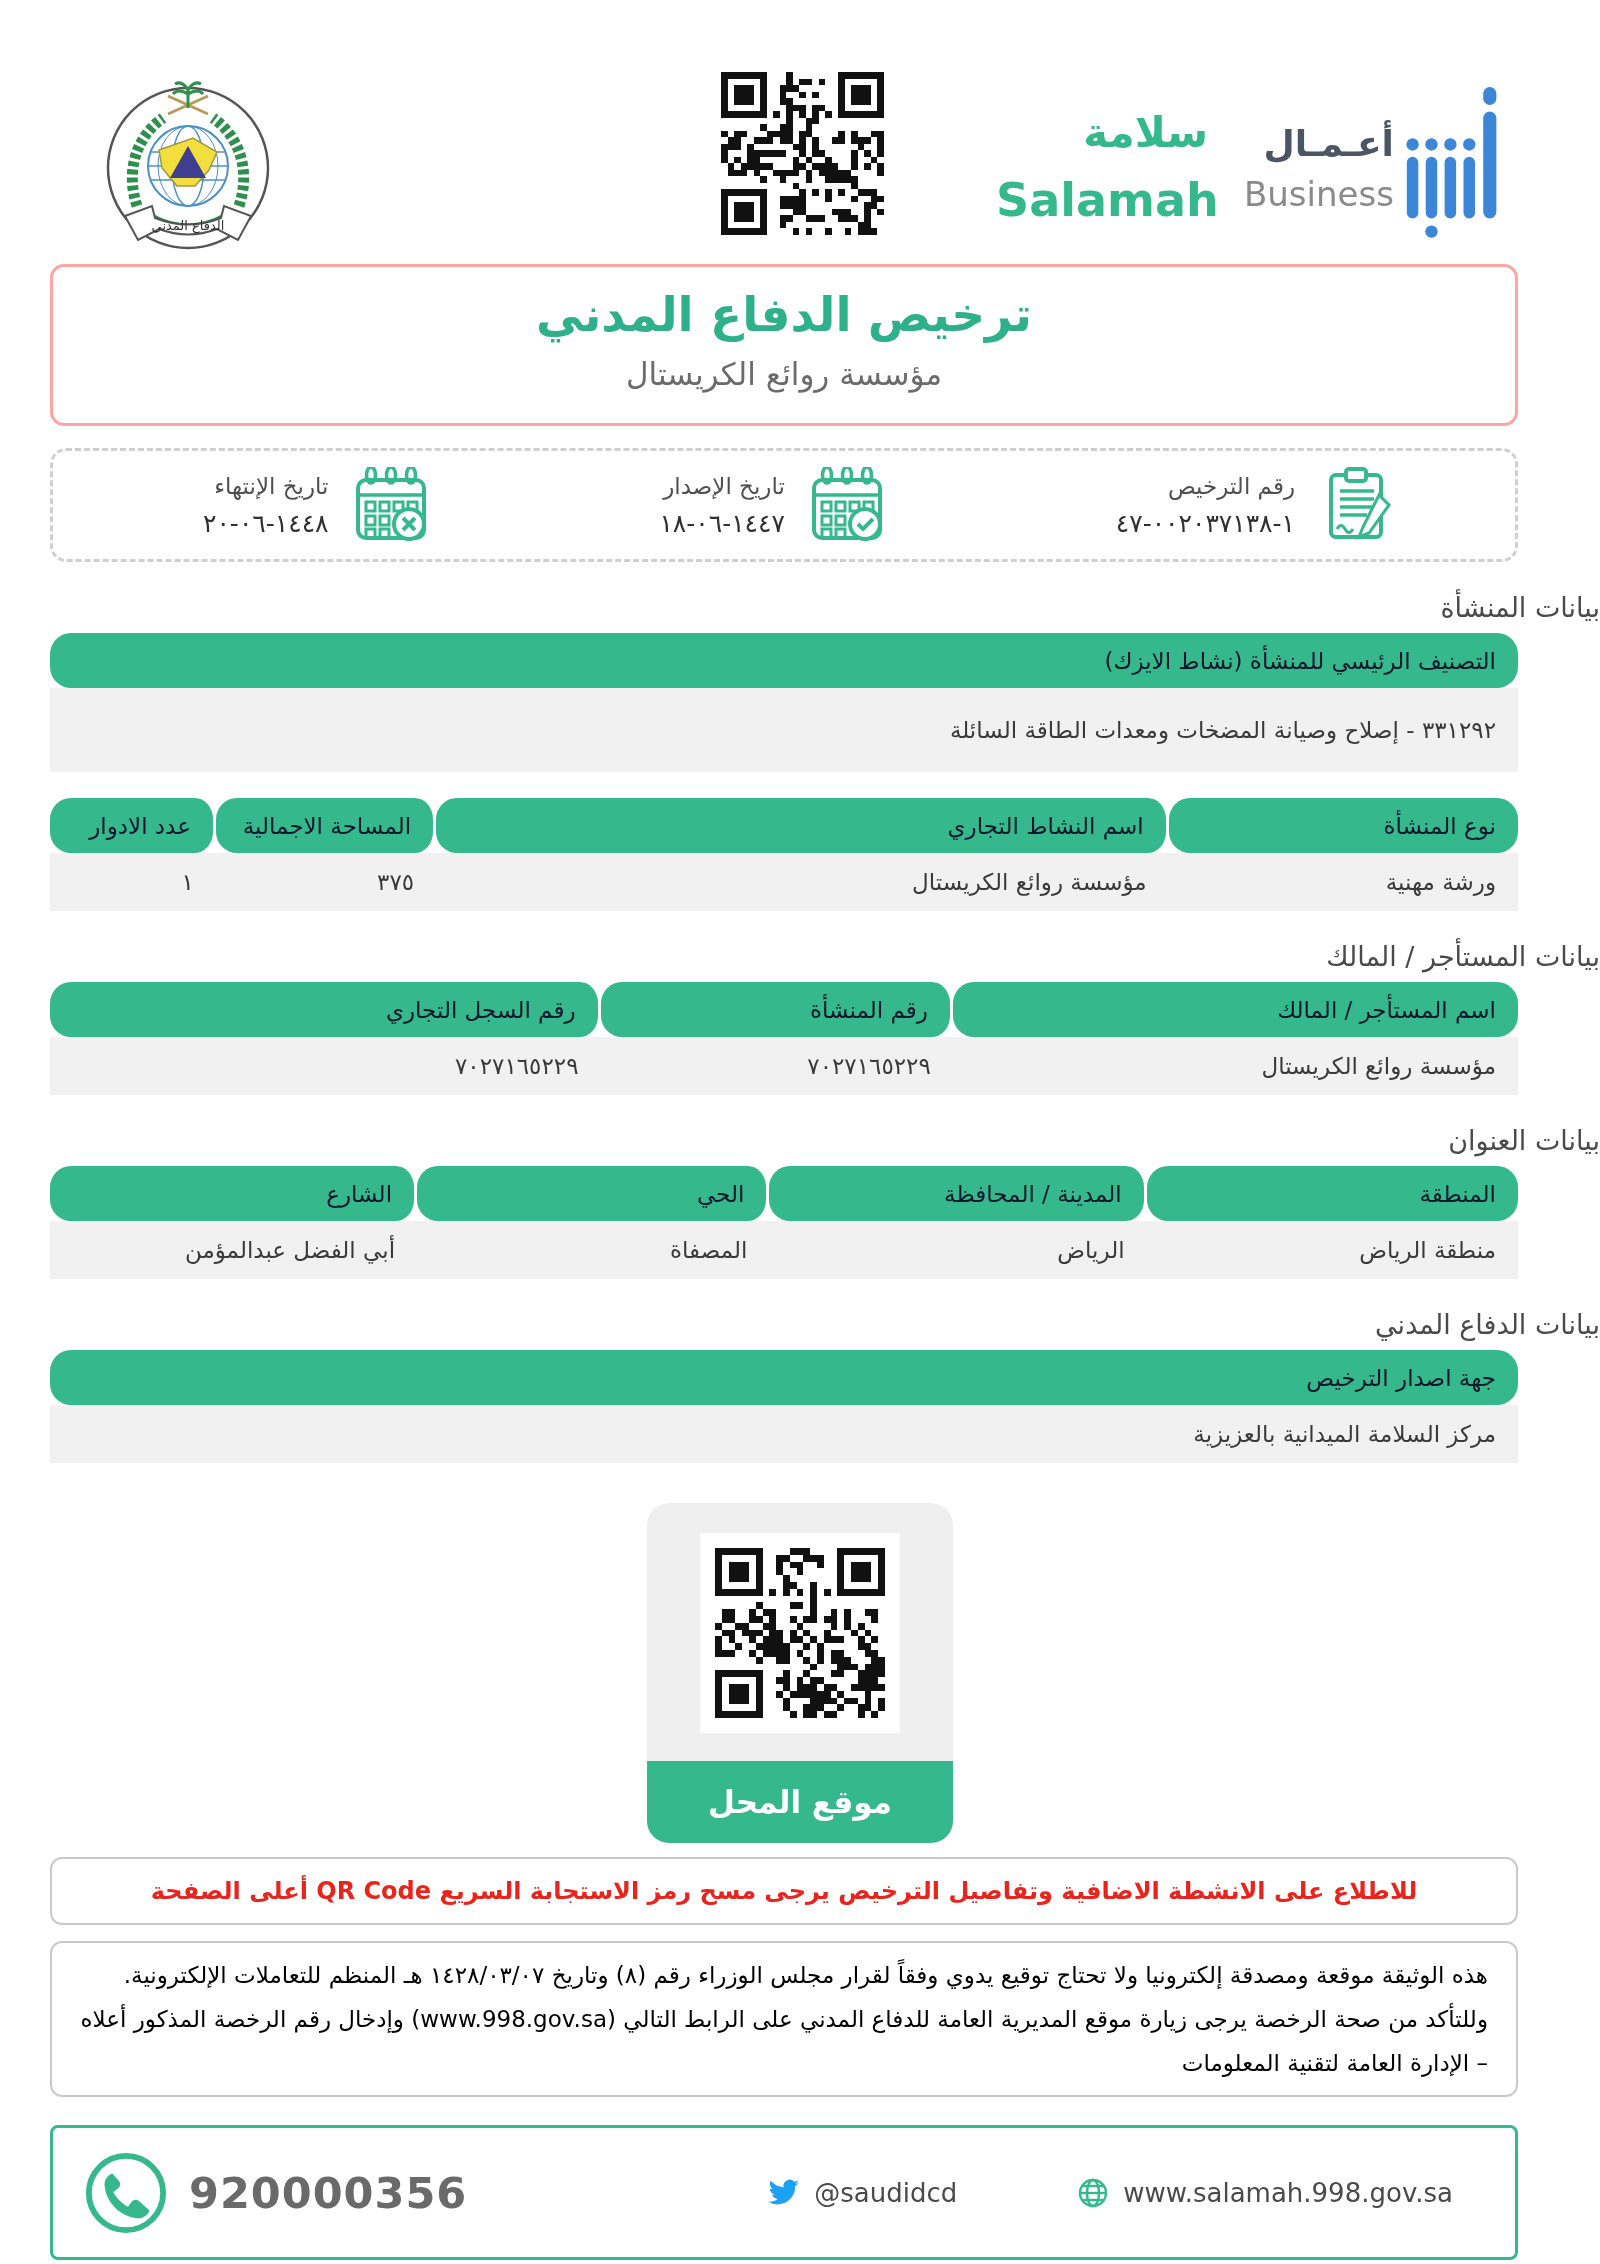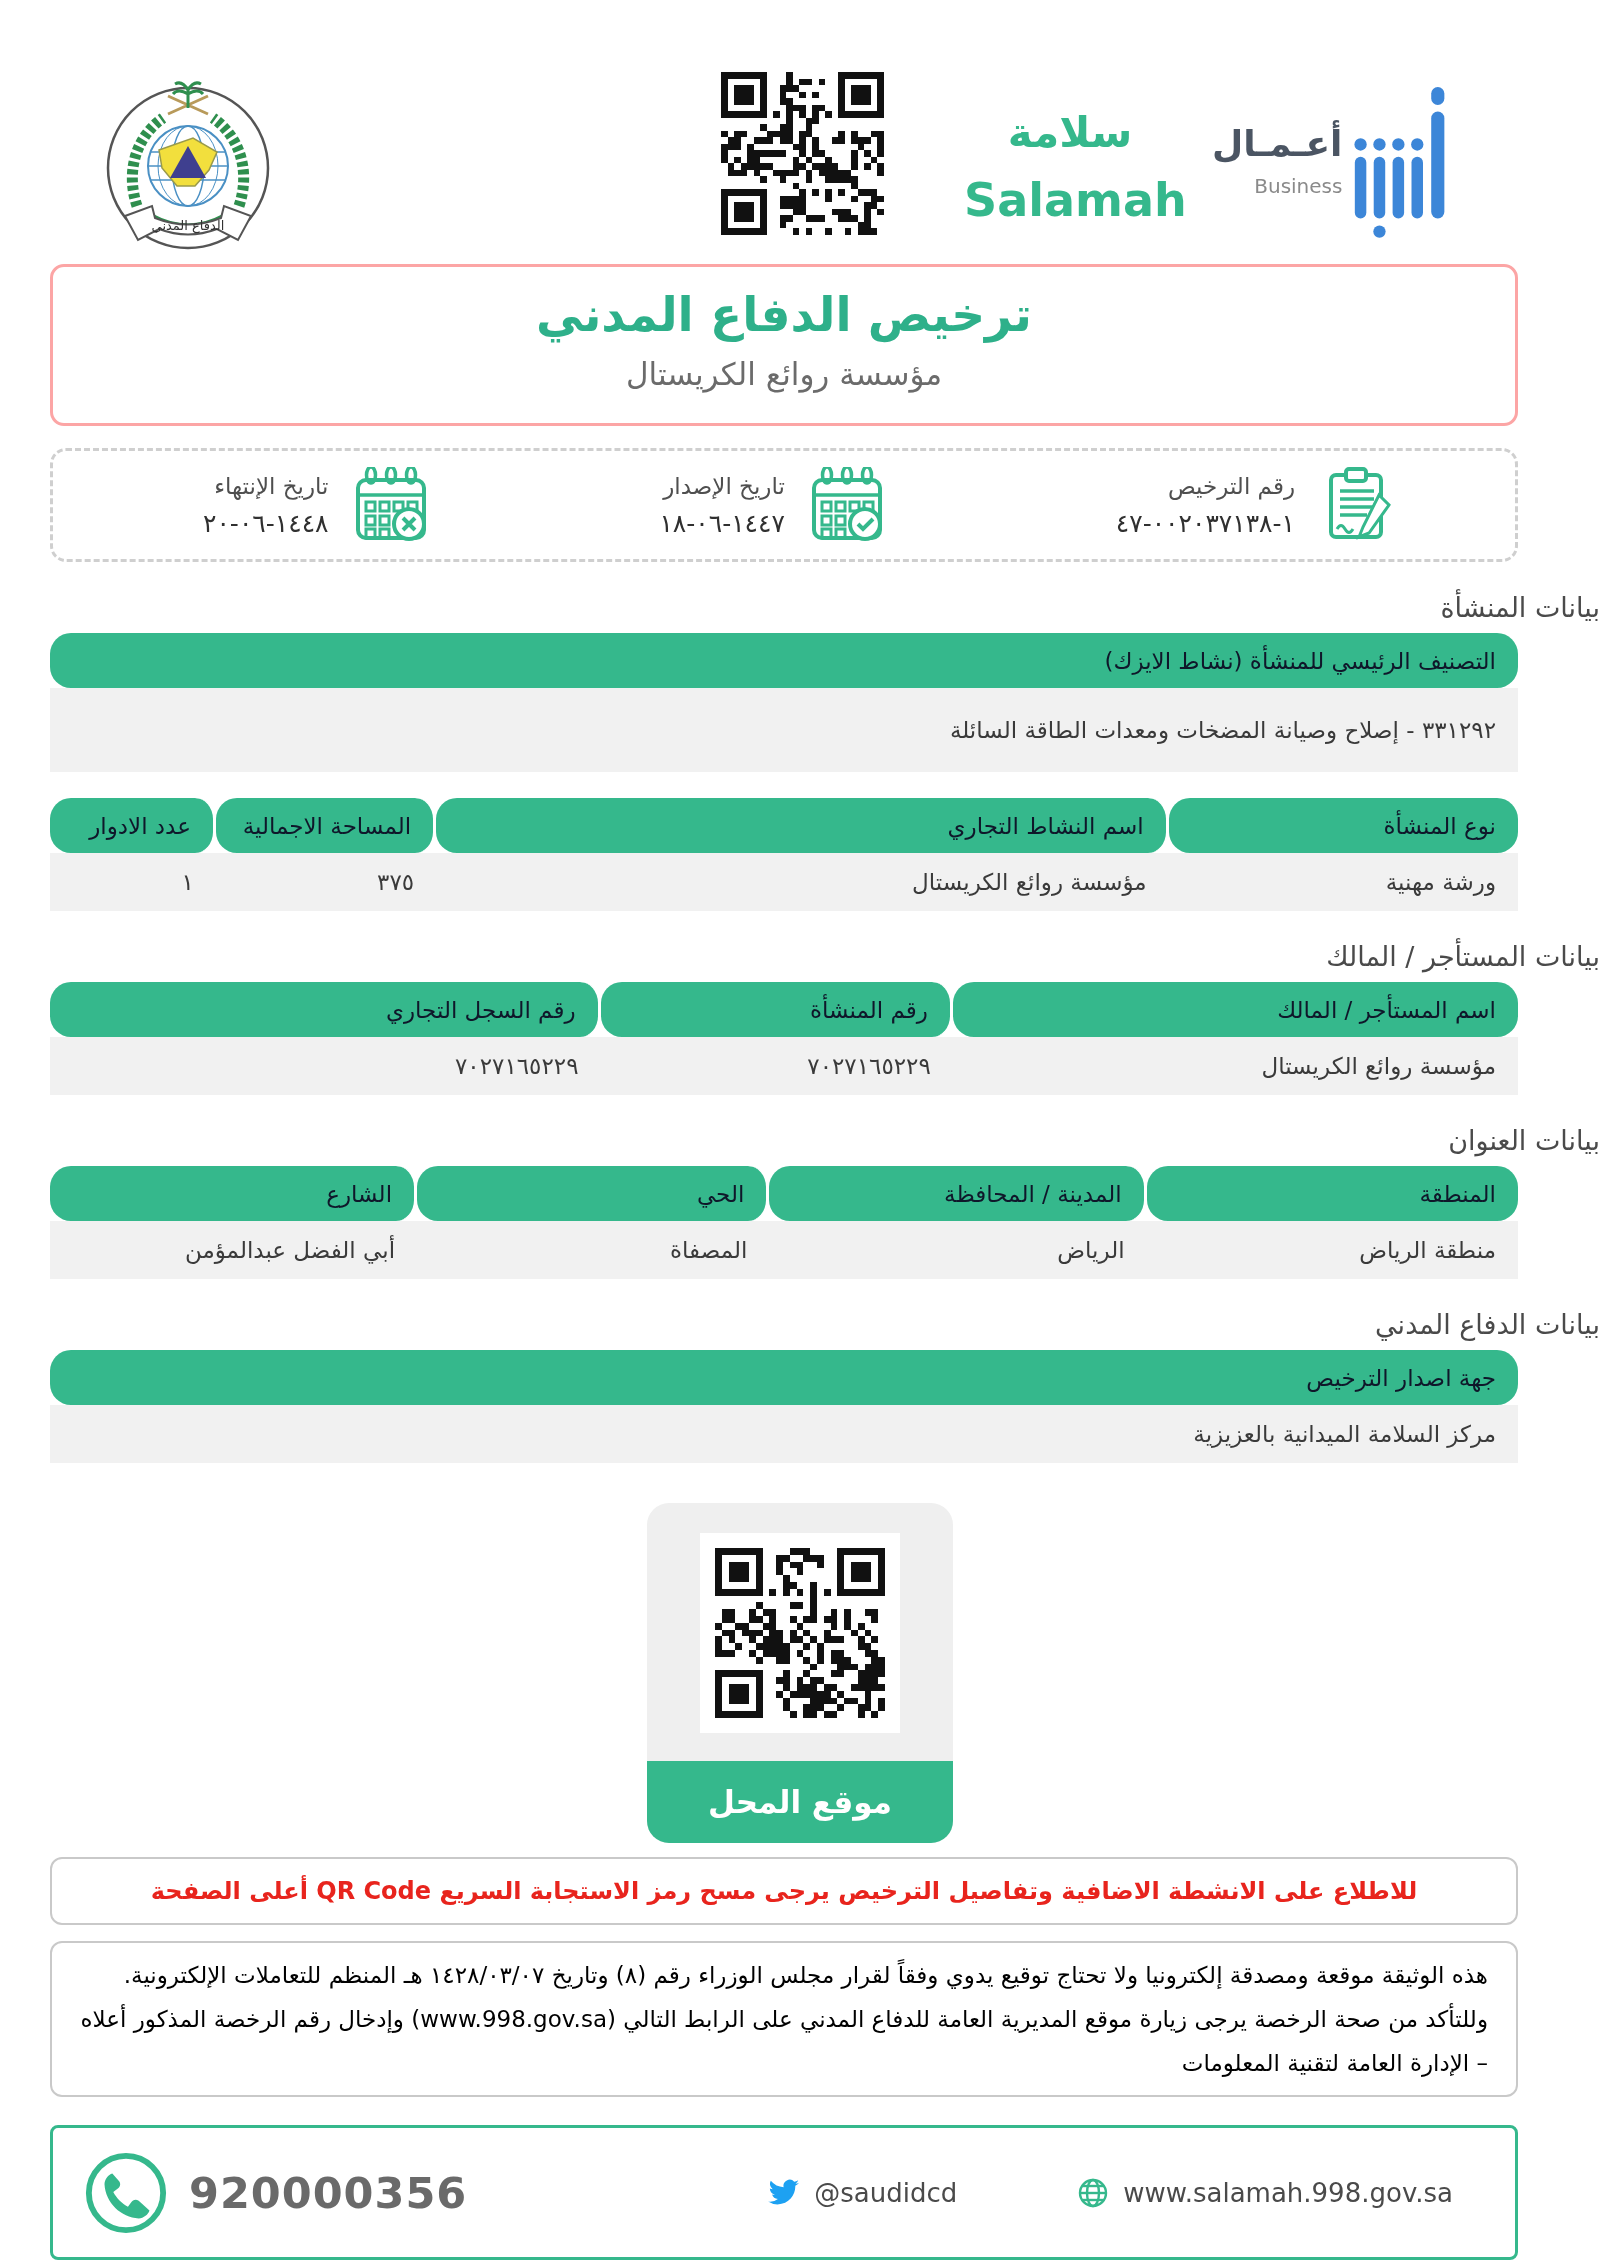--- a/index.html
+++ b/index.html
@@ -8,27 +8,27 @@
     width: 1600px; height: 2264px; background: #fff; overflow: hidden;
     font-family: "DejaVu Sans", sans-serif; direction: rtl; color:#3a3a3a;
     position: relative;
   }
   .sheet { margin-left: 50px; margin-right: 82px; }
 
   
   .top-header { direction: ltr; display: flex; align-items: flex-start; padding: 66px 0 0 95px; height: 258px; }
   .cd-emblem svg { width: 186px; height: 192px; display: block; }
   .top-qr { width: 163px; height: 163px; margin-left: 440px; margin-top: 6px; }
-  .salamah-logo { margin-left: 80px; margin-top: 42px; text-align: center; width: 212px; }
+  .salamah-logo { margin-left: 112px; margin-top: 42px; text-align: right; width: 212px; }
   .salamah-ar { font-size: 42px; font-weight: bold; color: #35b88c; }
   .salamah-en { font-size: 46px; font-weight: bold; color: #35b88c; margin-top: 16px; }
   .absher-block { margin-left: 36px; display: flex; align-items: flex-start; }
   .absher-text { margin-top: 57px; text-align: right; }
   .absher-ar { font-size: 36px; color: #4b5563; font-weight: bold; }
-  .absher-en { font-size: 20px; color: #8a8a8a; margin-top: 10px; }
+  .absher-en { font-size: 34px; color: #8a8a8a; margin-top: 10px; }
   .absher-bars { width: 92px; height: 182px; margin-left: 12px; margin-top: 8px; }
 
   
   .title-box { margin-top: 6px; height: 162px; border: 3px solid #fca5a5; border-radius: 14px; text-align: center; background:#fff; }
   .title-box h1 { padding-top: 20px; font-size: 47px; color: #2eb08a; font-weight: bold; }
   .title-box h2 { margin-top: 14px; font-size: 31px; color: #6b6b6b; font-weight: normal; }
 
   
   .license-info { margin-top: 22px; height: 114px; border: 3px dashed #cfcfcf; border-radius: 16px;
     display: flex; align-items: center; justify-content: space-between; padding: 0 120px 0 150px; }

